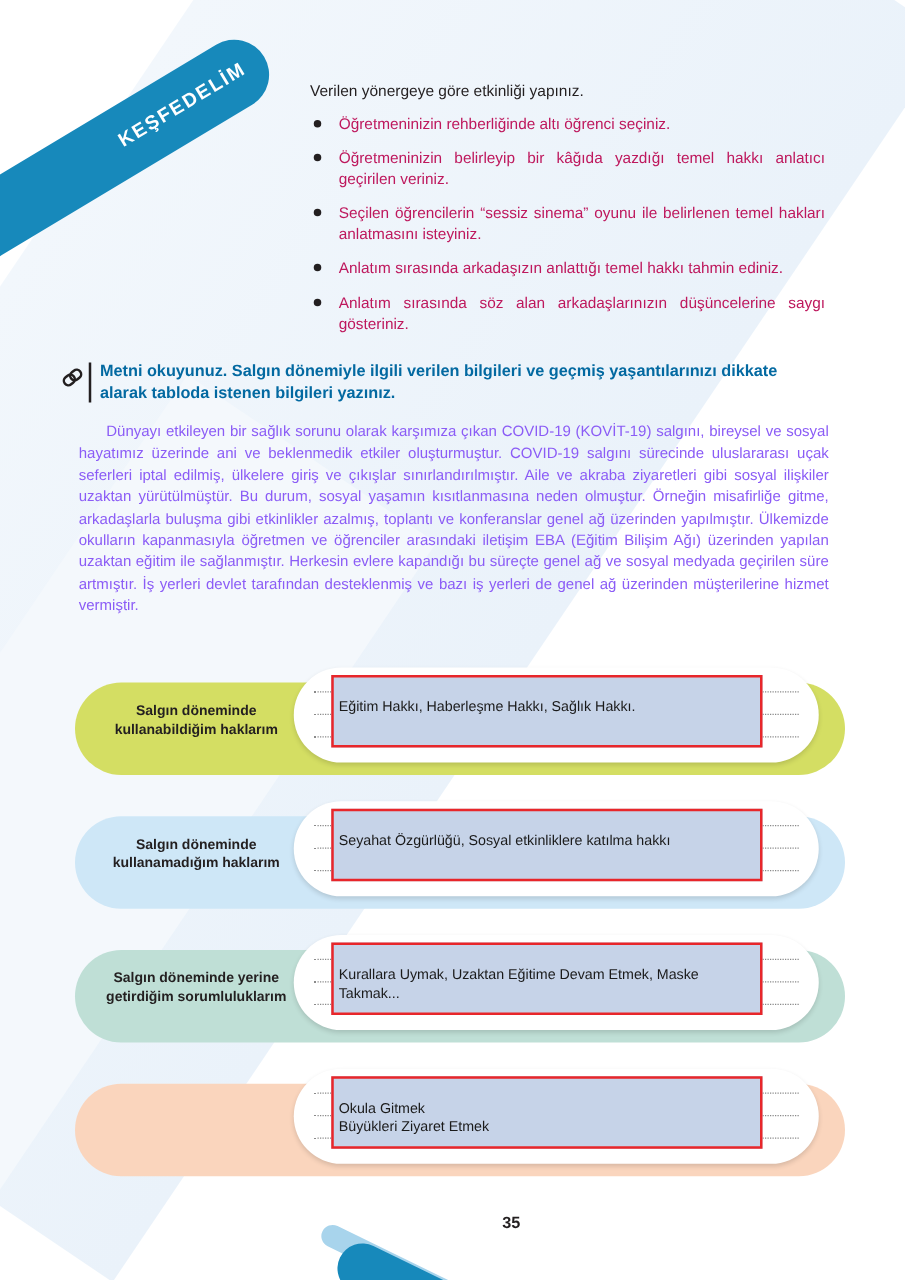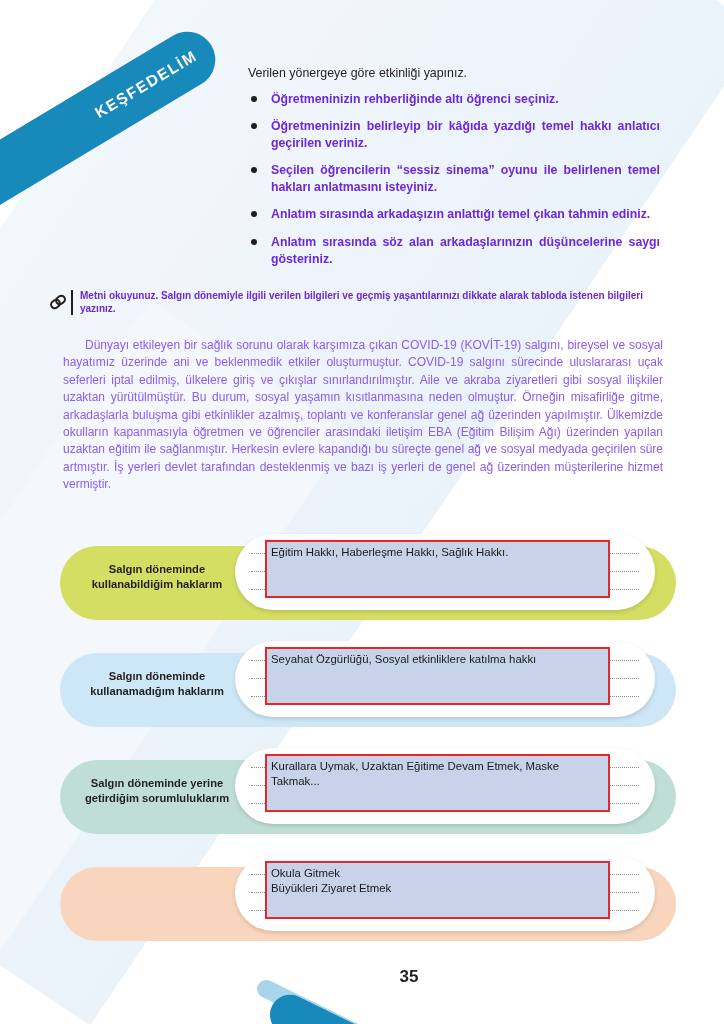--- a/index.html
+++ b/index.html
@@ -82,22 +82,21 @@
     line-height: 1.25;
   }
   .bullet-list { list-style: none; margin: 0; padding: 0; }
   .bullet-item {
     position: relative;
     padding-left: 23px;
     margin-bottom: 11px;
     font-size: 12.3px;
     line-height: 1.35;
     text-align: justify;
-    color: #6d28d9;
-    font-weight: bold;
+    color: #be185d;
   }
   .bullet-item:last-child { margin-bottom: 0; }
   .bullet-dot {
     position: absolute;
     left: 3px;
     top: 5px;
     width: 6px;
     height: 6px;
     border-radius: 50%;
     background: #231f20;
@@ -119,24 +118,24 @@
     padding-top: 3px;
   }
   .read-rule {
     width: 2px;
     align-self: stretch;
     background: #231f20;
     margin: 1px 7px 1px 1px;
   }
   .read-head-text {
     flex: 1;
-    font-size: 10px;
+    font-size: 13px;
     font-weight: bold;
     line-height: 1.3;
-    color: #6d28d9;
+    color: #0369a1;
   }
 
   
   .body-paragraph {
     position: absolute;
     left: 63px;
     top: 337px;
     width: 600px;
     font-size: 12px;
     line-height: 1.45;
@@ -198,21 +197,21 @@
   .answer-box {
     position: absolute;
     left: 205px;
     top: 6px;
     width: 345px;
     height: 58px;
     background: #c6d3e8;
     border: 2px solid #e8262a;
     box-sizing: border-box;
     z-index: 3;
-    padding: 3px 4px;
+    padding: 17px 4px;
     font-size: 11.4px;
     line-height: 1.28;
     color: #1a1a1a;
     overflow: hidden;
     white-space: pre-line;
   }
 
   
   .footer { position: absolute; left: 0; bottom: 0; width: 724px; height: 84px; }
   .foot-stripe-light {
@@ -241,21 +240,21 @@
     position: absolute;
     left: 392px;
     top: 960px;
     width: 34px;
     height: 34px;
     border-radius: 50%;
     background: #ffffff;
     display: flex;
     align-items: center;
     justify-content: center;
-    font-size: 17px;
+    font-size: 13px;
     font-weight: bold;
     color: #231f20;
     z-index: 6;
   }
 </style>
 </head>
 <body>
 
 <div class="bg-layer">
   <div class="bg-diag d1"></div>
@@ -282,21 +281,21 @@
     <li class="bullet-item">
       <span class="bullet-dot"></span>
       <span>Öğretmeninizin belirleyip bir kâğıda yazdığı temel hakkı anlatıcı geçirilen veriniz.</span>
     </li>
     <li class="bullet-item">
       <span class="bullet-dot"></span>
       <span>Seçilen öğrencilerin “sessiz sinema” oyunu ile belirlenen temel hakları anlatmasını isteyiniz.</span>
     </li>
     <li class="bullet-item">
       <span class="bullet-dot"></span>
-      <span>Anlatım sırasında arkadaşızın anlattığı temel çıkan tahmin ediniz.</span>
+      <span>Anlatım sırasında arkadaşızın anlattığı temel hakkı tahmin ediniz.</span>
     </li>
     <li class="bullet-item">
       <span class="bullet-dot"></span>
       <span>Anlatım sırasında söz alan arkadaşlarınızın düşüncelerine saygı gösteriniz.</span>
     </li>
   </ul>
 </div>
 
 <div class="read-head">
   <span class="clip-icon">

